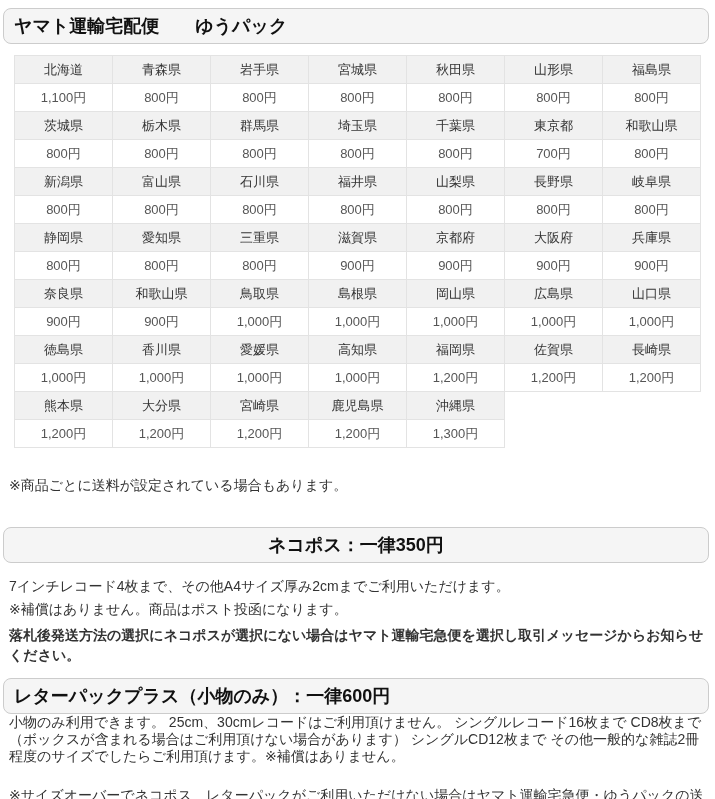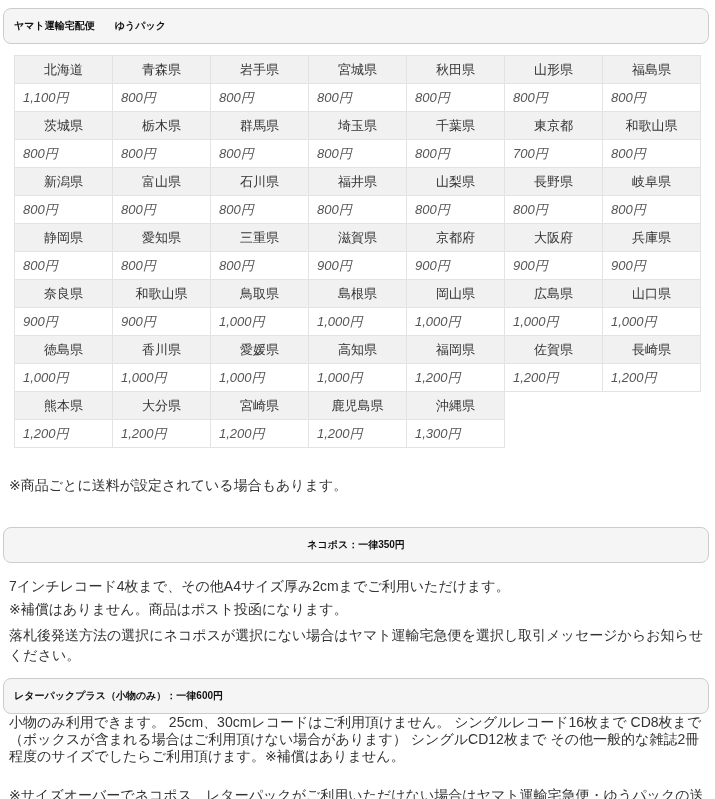--- a/index.html
+++ b/index.html
@@ -22,21 +22,21 @@
     font-family: "Liberation Sans", "DejaVu Sans", sans-serif;
     color: var(--text);
     overflow: hidden;
   }
   .section-heading {
     margin: 0 6px 0 3px;
     background: var(--heading-bg);
     border: 1px solid var(--heading-border);
     border-radius: 8px;
     padding: 8px 10px;
-    font-size: 10px;
+    font-size: 18px;
     font-weight: bold;
     color: #111111;
     line-height: 18px;
   }
   .title-box { margin-top: 8px; }
 
   table.fee-table {
     margin: 11px 0 0 14px;
     width: 687px;
     border-collapse: collapse;
@@ -52,35 +52,34 @@
   }
   table.fee-table td.pref {
     background: var(--table-header-bg);
     color: var(--text);
     font-weight: normal;
     text-align: center;
   }
   table.fee-table td.price {
     background: #ffffff;
     color: var(--price-text);
-    text-align: left;
-    font-style: italic;
+    text-align: center;
   }
 
   .body-text {
     font-size: 14px;
     color: var(--text);
     padding: 0 8px 0 9px;
     line-height: 20px;
   }
   .table-note { margin-top: 27px; }
   .nekopos-heading { margin-top: 32px; text-align: center; }
   .nekopos-line1 { margin-top: 13px; }
   .nekopos-line2 { margin-top: 3px; }
-  .nekopos-note  { margin-top: 6px; }
+  .nekopos-note  { margin-top: 6px; font-weight: bold; }
   .letterpack-heading { margin-top: 13px; }
   .letterpack-body {
     margin-top: 0;
     line-height: 17px;
   }
   .letterpack-note {
     margin-top: 20px;
     padding-left: calc(9px + 1em);
     text-indent: -1em;
   }

